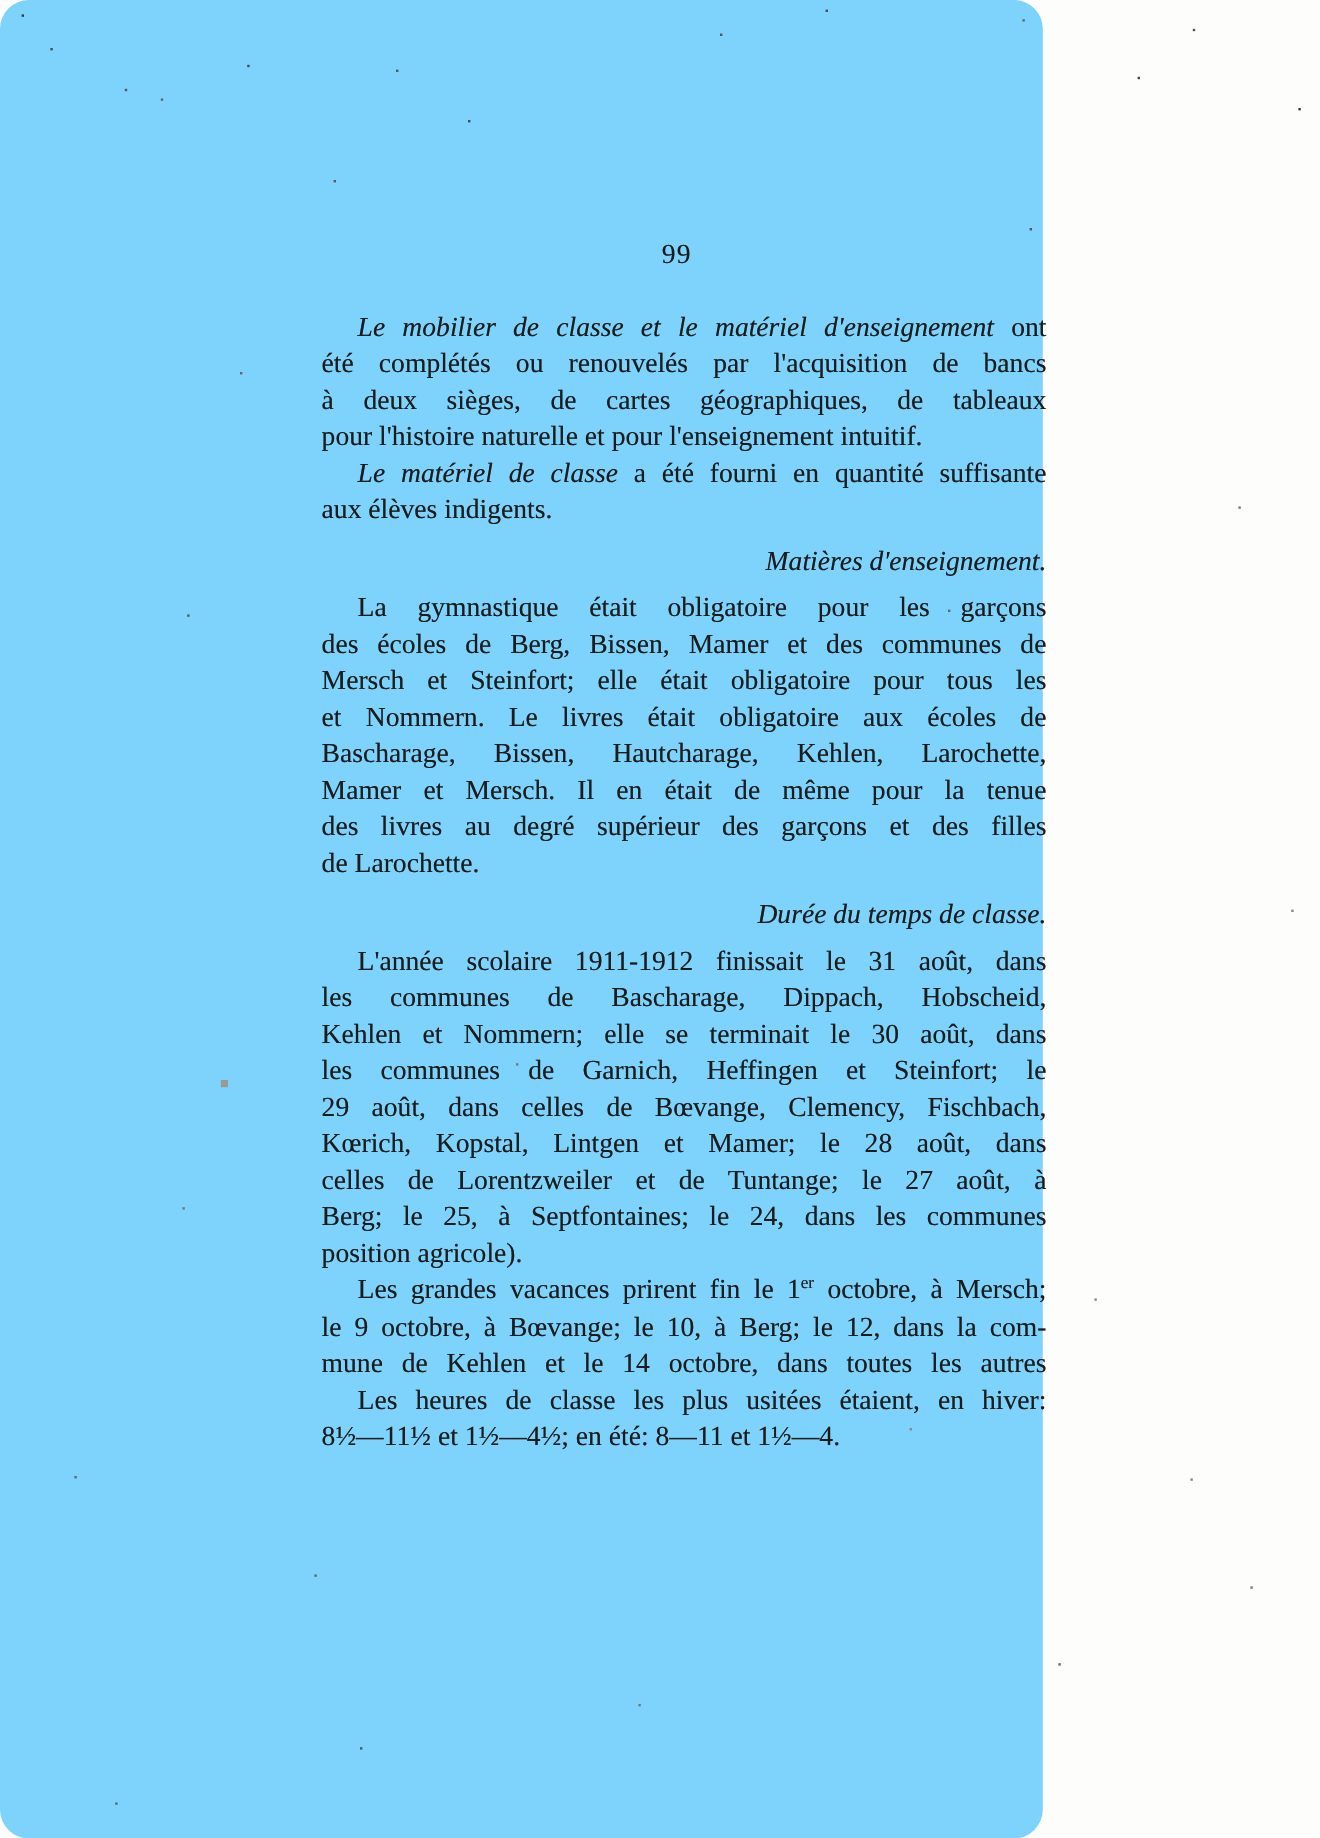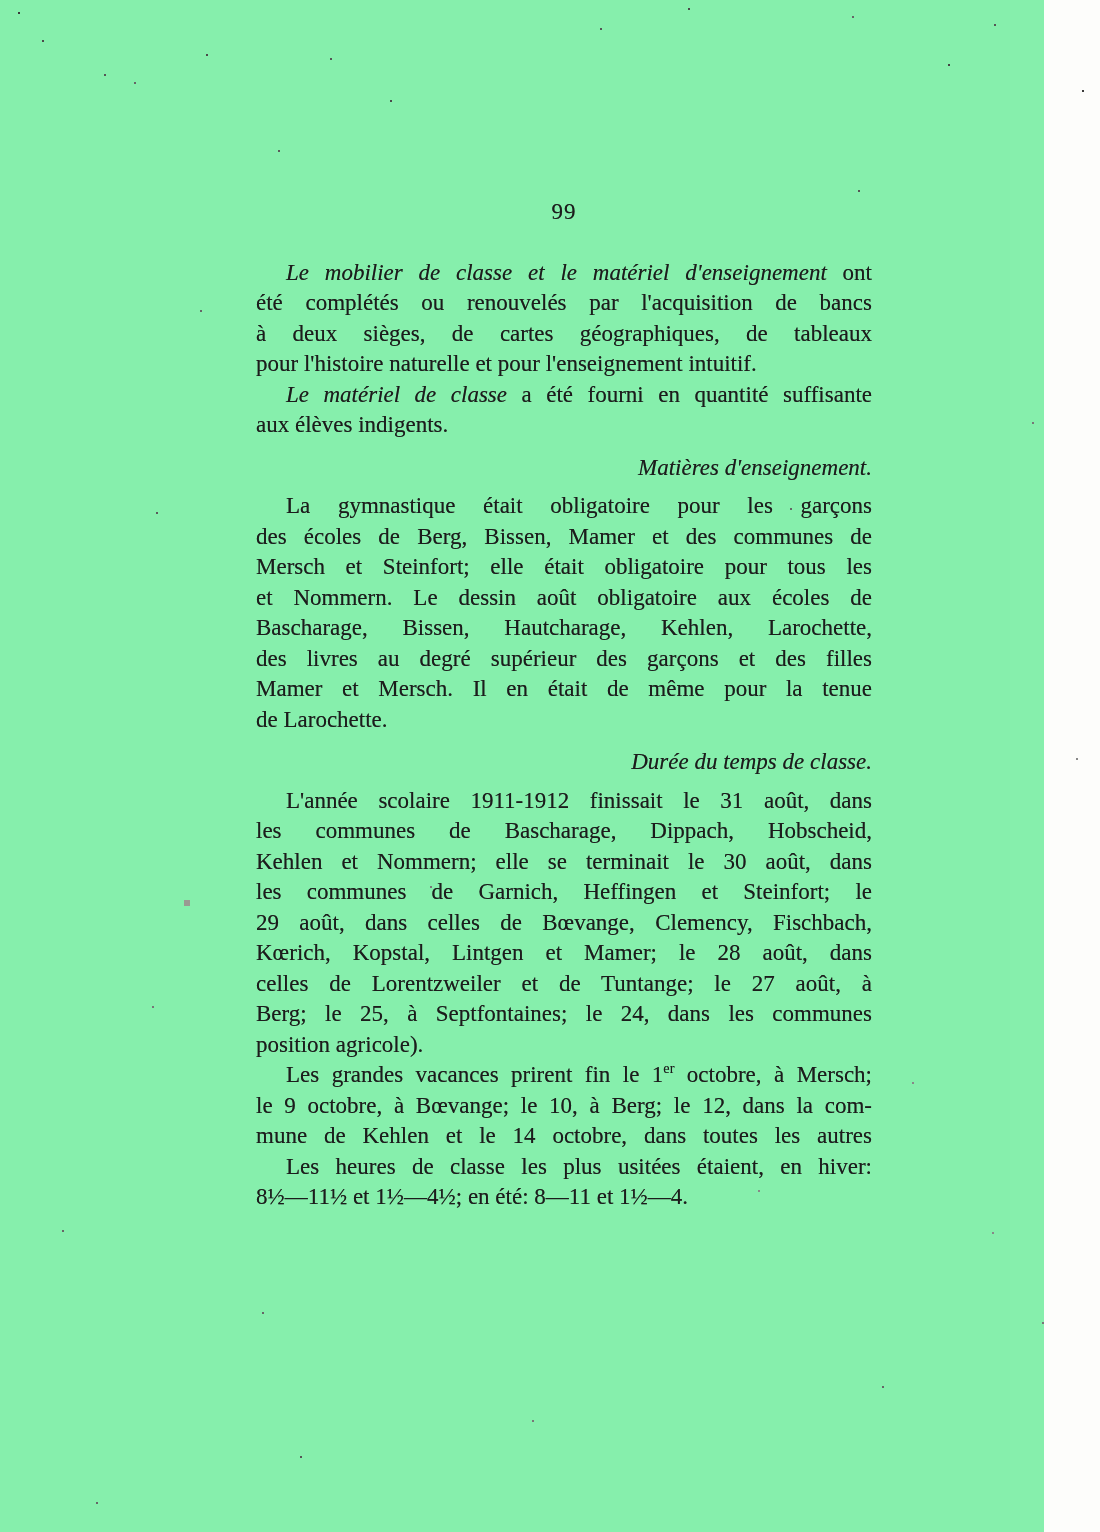--- a/index.html
+++ b/index.html
@@ -5,25 +5,26 @@
   html, body {
     margin: 0;
     padding: 0;
     width: 1100px;
     height: 1532px;
     background: #fdfdfb;
     overflow: hidden;
   }
   .scan-page {
     position: relative;
-    width: 1044px;
+    width: 869px;
     height: 1532px;
-    background: #86efac;
+    background: #7dd3fc;
     font-family: "Liberation Serif", "DejaVu Serif", serif;
     color: #1c1c1c;
+    border-radius: 24px;
   }
   
   .specks {
     position: absolute;
     top: 0; left: 0;
     width: 2px; height: 2px;
     background: transparent;
     box-shadow:
       18px 12px 0 #3a3a3a, 42px 40px 0 #4a4a4a, 104px 74px 0 #555,
       134px 82px 0 #666, 206px 54px 0 #4a4a4a, 330px 58px 0 #555,
@@ -49,20 +50,21 @@
   }
   .page-number {
     text-align: center;
     margin-bottom: 30px;
     letter-spacing: 1px;
   }
   .paragraph { margin: 0; }
   .line {
     text-align: justify;
     text-align-last: justify;
+    margin-left: 12px;
   }
   .line.last { text-align-last: left; }
   .line.first { text-indent: 30px; }
   .section-heading {
     text-align: right;
     font-style: italic;
     margin: 12px 0 8px 0;
   }
   i { font-style: italic; }
   sup {
@@ -91,24 +93,24 @@
         <div class="line first"><i>Le matériel de classe</i><span> a été fourni en quantité suffisante</span></div>
         <div class="line last"><span>aux élèves indigents.</span></div>
       </div>
 
     <div class="section-heading">Matières d'enseignement.</div>
 
     <div class="paragraph">
         <div class="line first"><span>La gymnastique était obligatoire pour les garçons</span></div>
         <div class="line"><span>des écoles de Berg, Bissen, Mamer et des communes de</span></div>
         <div class="line"><span>Mersch et Steinfort; elle était obligatoire pour tous les</span></div>
-        <div class="line"><span>et Nommern. Le dessin août obligatoire aux écoles de</span></div>
+        <div class="line"><span>et Nommern. Le livres était obligatoire aux écoles de</span></div>
         <div class="line"><span>Bascharage, Bissen, Hautcharage, Kehlen, Larochette,</span></div>
+        <div class="line"><span>Mamer et Mersch. Il en était de même pour la tenue</span></div>
         <div class="line"><span>des livres au degré supérieur des garçons et des filles</span></div>
-        <div class="line"><span>Mamer et Mersch. Il en était de même pour la tenue</span></div>
         <div class="line last"><span>de Larochette.</span></div>
       </div>
 
     <div class="section-heading">Durée du temps de classe.</div>
 
     <div class="paragraph">
         <div class="line first"><span>L'année scolaire 1911-1912 finissait le 31 août, dans</span></div>
         <div class="line"><span>les communes de Bascharage, Dippach, Hobscheid,</span></div>
         <div class="line"><span>Kehlen et Nommern; elle se terminait le 30 août, dans</span></div>
         <div class="line"><span>les communes de Garnich, Heffingen et Steinfort; le</span></div>

